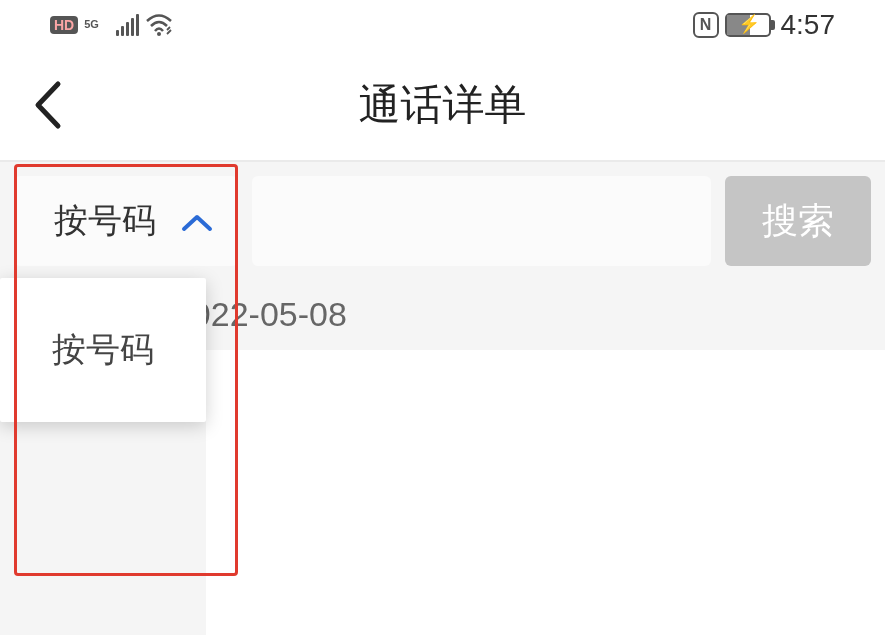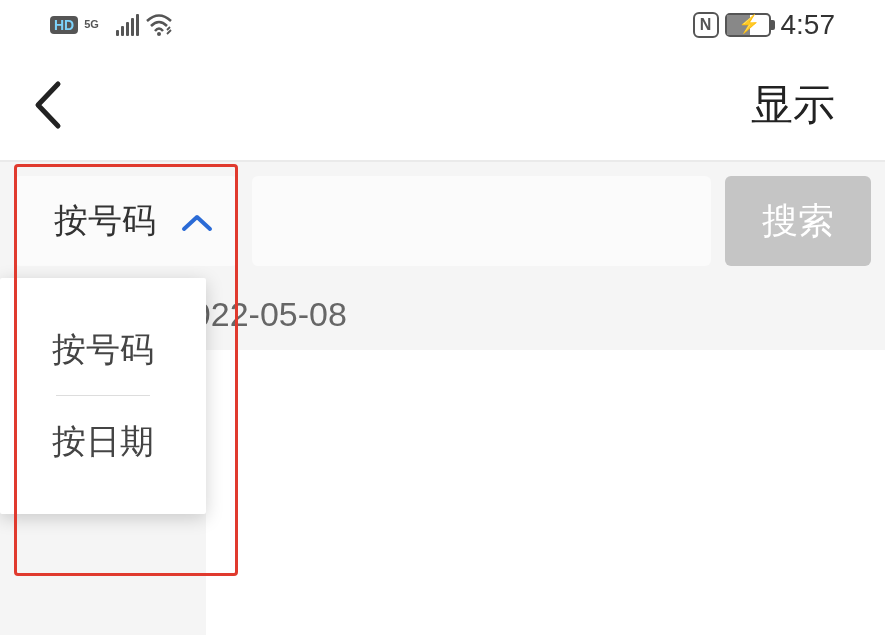--- a/index.html
+++ b/index.html
@@ -24,21 +24,21 @@
       align-items: center;
       gap: 6px;
     }
     .status-right {
       display: flex;
       align-items: center;
       gap: 6px;
     }
     .hd-badge {
       background: #555;
-      color: #7dd3fc;
+      color: #fca5a5;
       font-size: 14px;
       font-weight: bold;
       padding: 2px 4px;
       border-radius: 4px;
       line-height: 1;
     }
     .signal-5g {
       display: flex;
       align-items: flex-end;
       gap: 2px;
@@ -279,21 +279,21 @@
     <span class="clock">4:57</span>
   </div>
 </div>
 
 <div class="nav-bar">
   <div class="back-btn">
     <svg width="34" height="50" viewBox="0 0 34 50">
       <path d="M26 4 L6 25 L26 46" stroke="#222" stroke-width="5" fill="none" stroke-linecap="round" stroke-linejoin="round"></path>
     </svg>
   </div>
-  <div class="display-btn">显示</div>
+  <div class="page-title">通话详单</div>
 </div>
 
 <div class="search-row">
   <div class="dropdown-selector">
     <span>按号码</span>
     <span class="chevron-up">
       <svg width="34" height="20" viewBox="0 0 34 20">
         <path d="M4 16 L17 4 L30 16" stroke="#2b6bd6" stroke-width="4" fill="none" stroke-linecap="round" stroke-linejoin="round"></path>
       </svg>
     </span>
@@ -303,16 +303,15 @@
 </div>
 
 <div class="date-range-row">
   <span>05-01至2022-05-08</span>
 </div>
 
 <div class="content-white"></div>
 
 <div class="dropdown-popup-inner">
   <div class="dropdown-option">按号码</div>
-  <div class="dropdown-option">按日期</div>
 </div>
 
 <div class="dropdown-popup"></div>
 
 </body></html>

